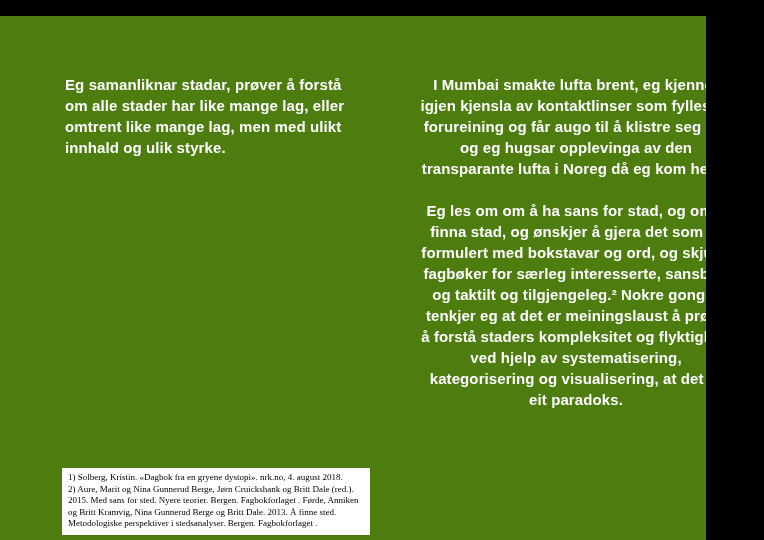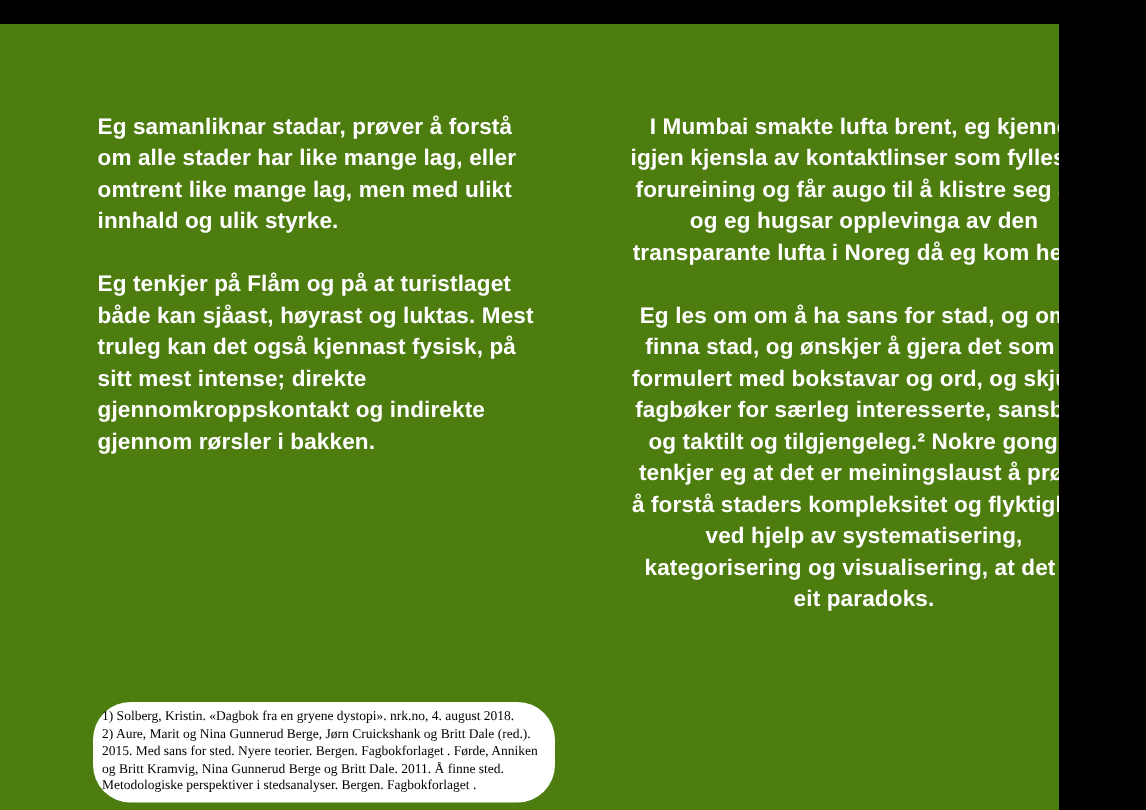--- a/index.html
+++ b/index.html
@@ -37,39 +37,37 @@
     width: 308px;
     min-height: 62px;
     background: #ffffff;
     color: #000000;
     font-family: "Liberation Serif", serif;
     font-size: 9px;
     font-weight: 400;
     line-height: 11.5px;
     padding: 4px 6px 5px 6px;
     box-sizing: border-box;
-    border-radius: 25px;
   }
   .footnotes-box p {
     margin: 0;
   }
 </style>
 </head>
 <body>
 
 <div class="page">
 
   <div class="text-col col-left">
     <p>Eg samanliknar stadar, prøver å forstå om alle stader har like mange lag, eller omtrent like mange lag, men med ulikt innhald og ulik styrke.</p>
-    <p>Eg tenkjer på Flåm og på at turistlaget både kan sjåast, høyrast og luktas. Mest truleg kan det også kjennast fysisk, på sitt mest intense; direkte gjennomkroppskontakt og indirekte gjennom rørsler i bakken.</p>
   </div>
 
   <div class="text-col col-right">
     <p>I Mumbai smakte lufta brent, eg kjenner igjen kjensla av kontaktlinser som fylles av forureining og får augo til å klistre seg att, og eg hugsar opplevinga av den transparante lufta i Noreg då eg kom heim.</p>
     <p>Eg les om om å ha sans for stad, og om å finna stad, og ønskjer å gjera det som er formulert med bokstavar og ord, og skjult i fagbøker for særleg interesserte, sansbart og taktilt og tilgjengeleg.² Nokre gonger tenkjer eg at det er meiningslaust å prøva å forstå staders kompleksitet og flyktigheit ved hjelp av systematisering, kategorisering og visualisering, at det er eit paradoks.</p>
   </div>
 
   <div class="footnotes-box">
     <p>1) Solberg, Kristin. «Dagbok fra en gryene dystopi». nrk.no, 4. august 2018.</p>
-    <p>2) Aure, Marit og Nina Gunnerud Berge, Jørn Cruickshank og Britt Dale (red.). 2015. Med sans for sted. Nyere teorier. Bergen. Fagbokforlaget . Førde, Anniken og Britt Kramvig, Nina Gunnerud Berge og Britt Dale. 2011. Å finne sted. Metodologiske perspektiver i stedsanalyser. Bergen. Fagbokforlaget .</p>
+    <p>2) Aure, Marit og Nina Gunnerud Berge, Jørn Cruickshank og Britt Dale (red.). 2015. Med sans for sted. Nyere teorier. Bergen. Fagbokforlaget . Førde, Anniken og Britt Kramvig, Nina Gunnerud Berge og Britt Dale. 2013. Å finne sted. Metodologiske perspektiver i stedsanalyser. Bergen. Fagbokforlaget .</p>
   </div>
 
 </div>
 
 </body></html>

